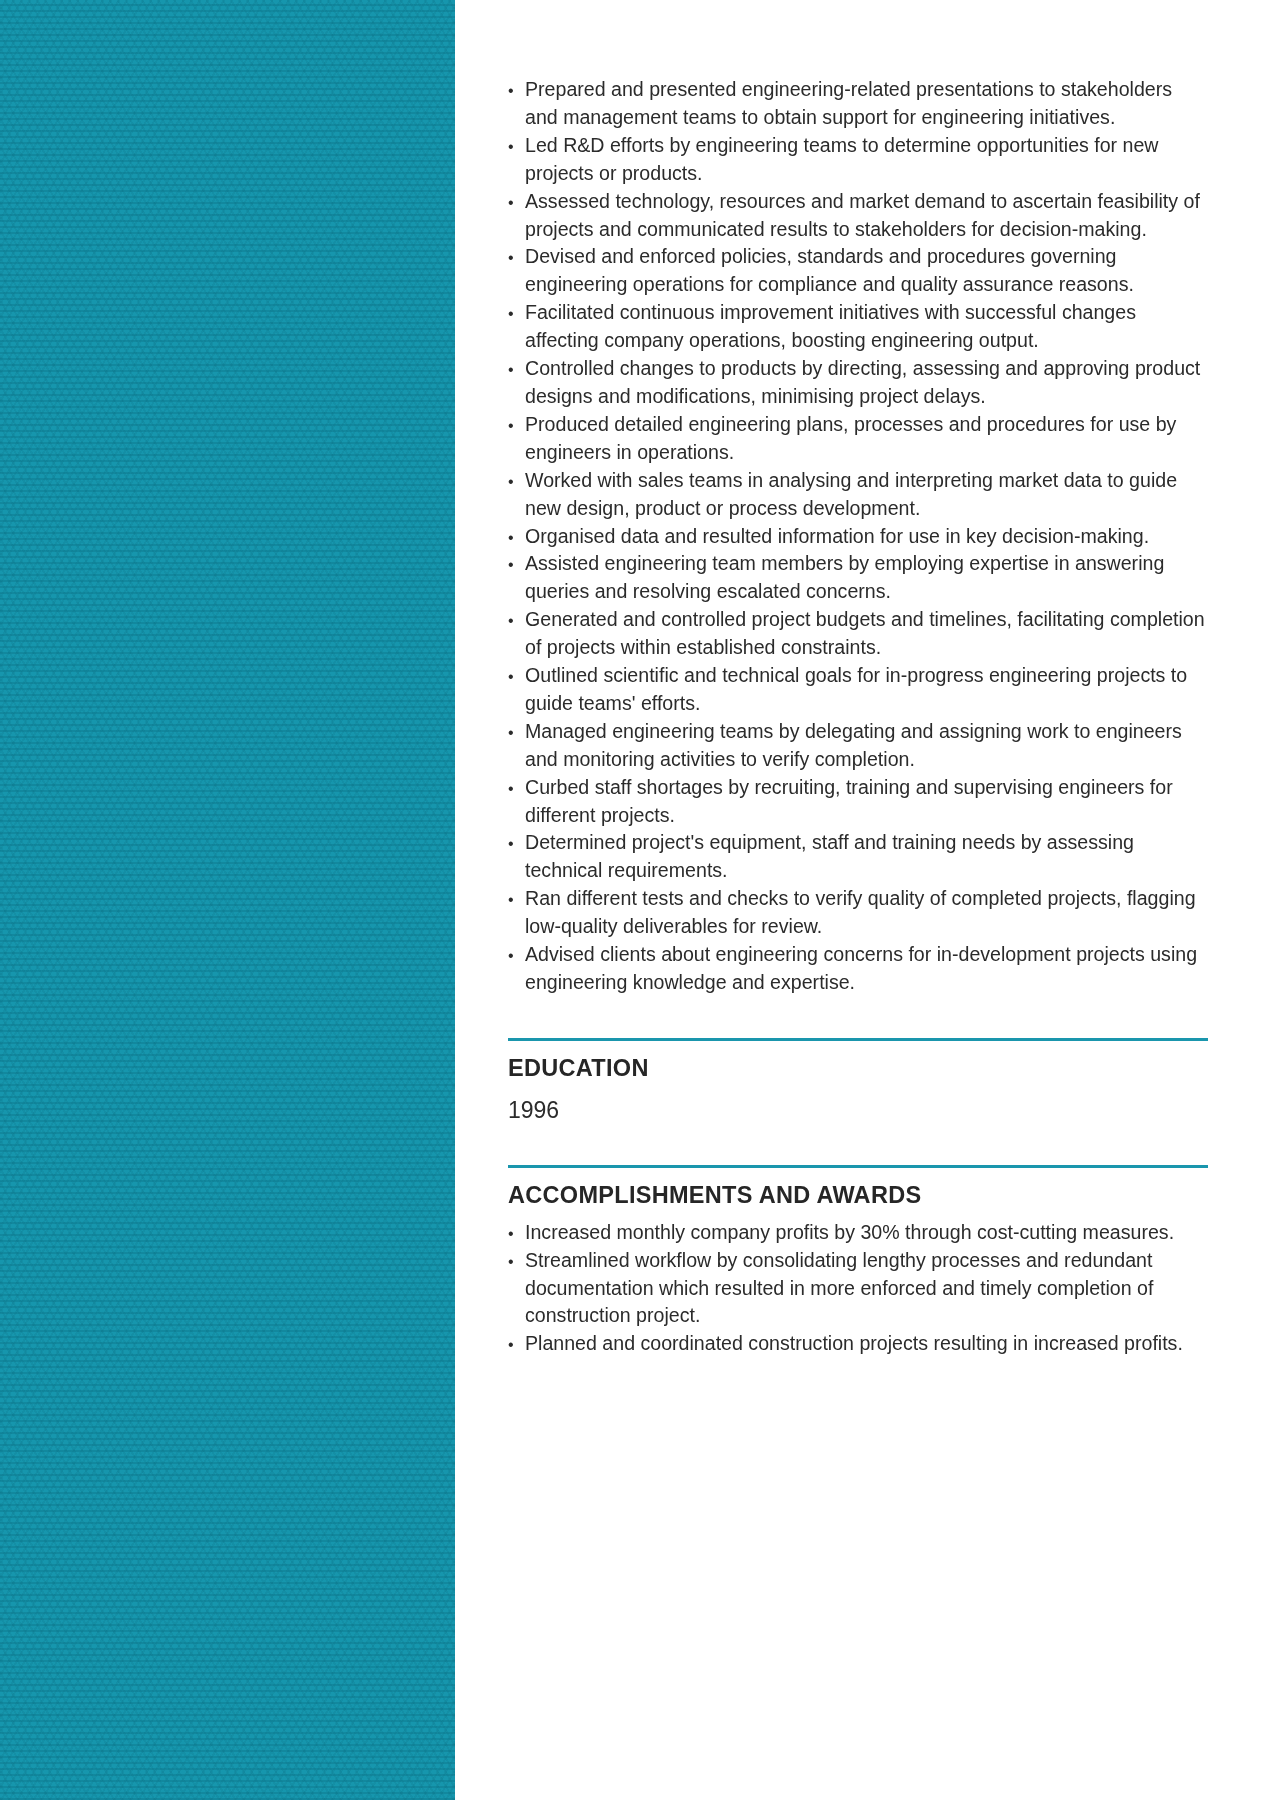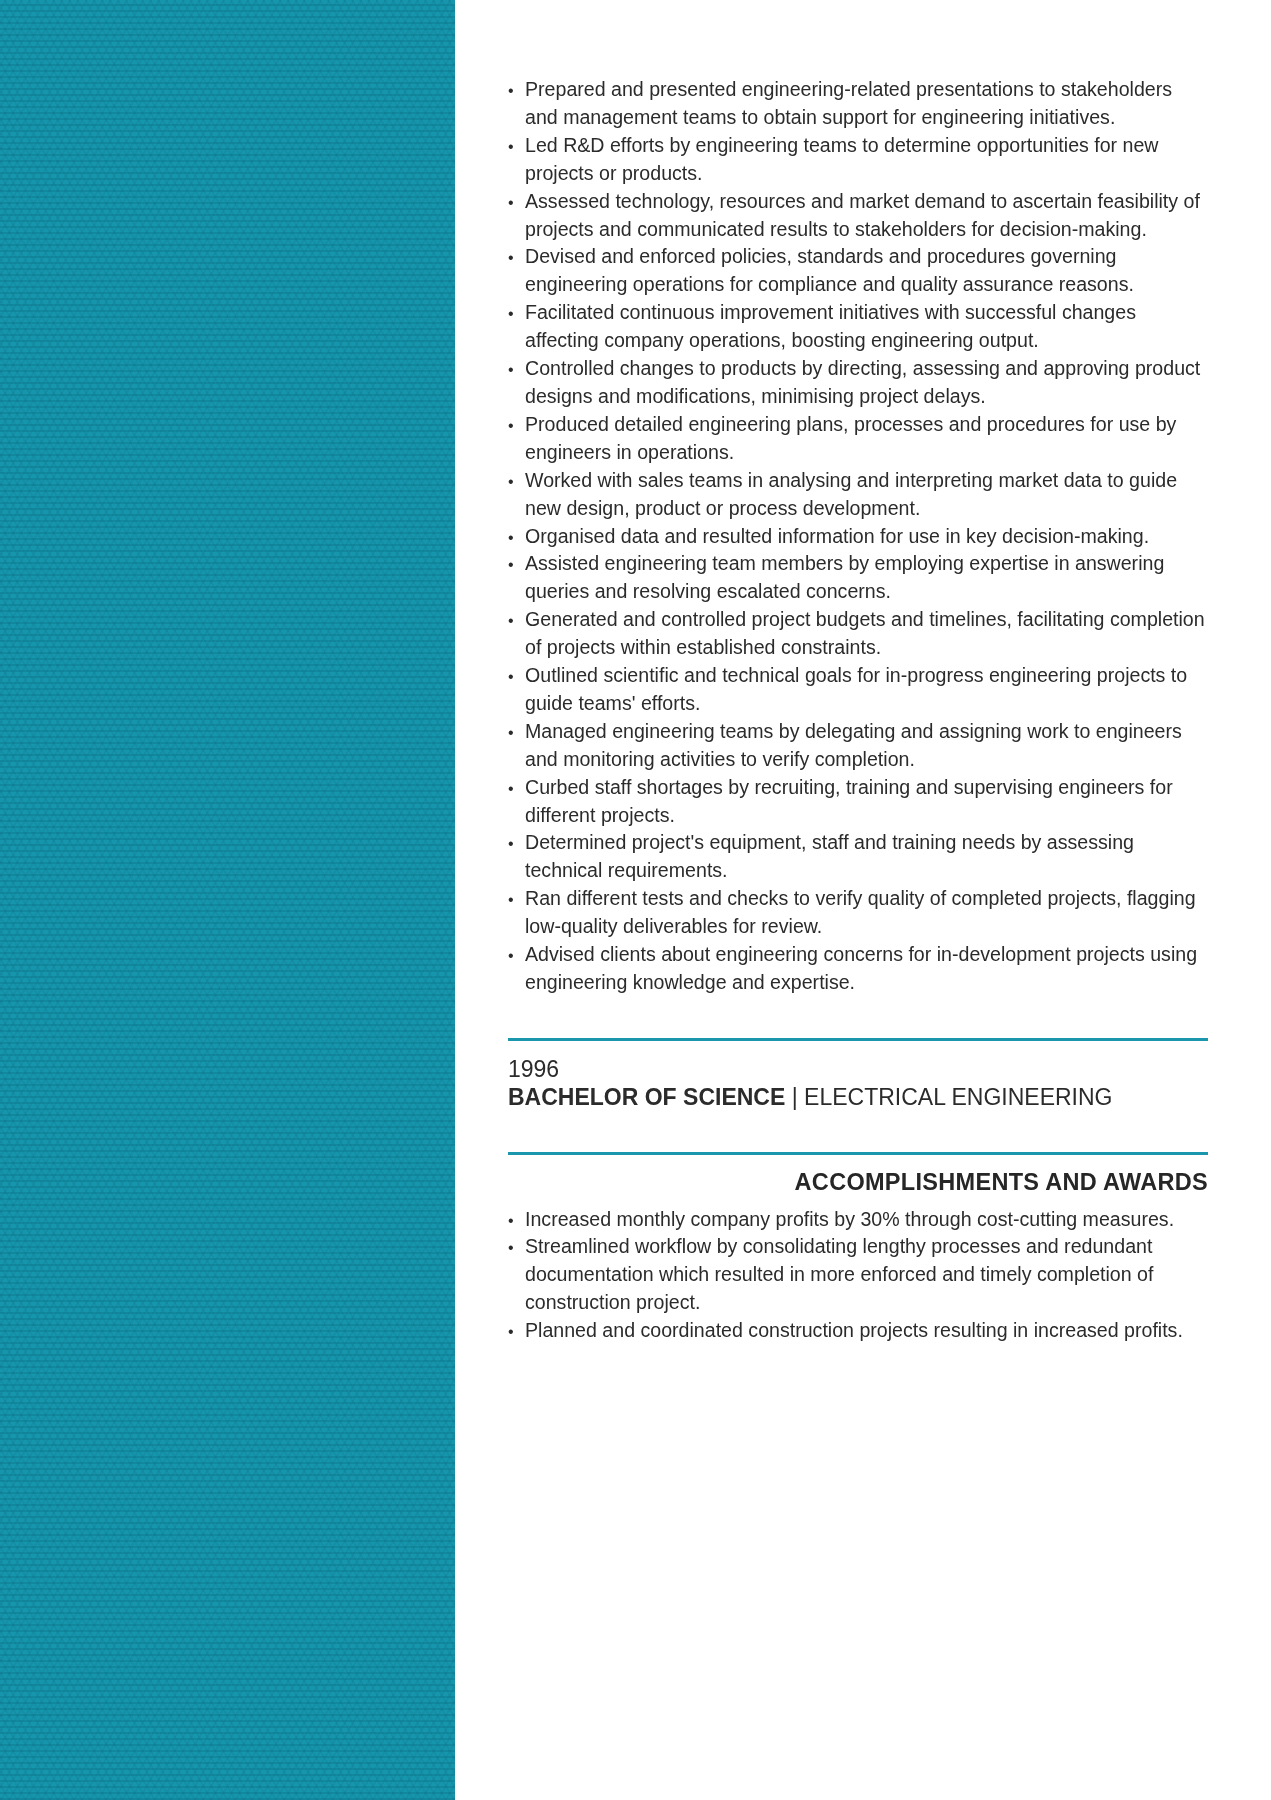--- a/index.html
+++ b/index.html
@@ -53,26 +53,26 @@
     <li>Generated and controlled project budgets and timelines, facilitating completion of projects within established constraints.</li>
     <li>Outlined scientific and technical goals for in-progress engineering projects to guide teams' efforts.</li>
     <li>Managed engineering teams by delegating and assigning work to engineers and monitoring activities to verify completion.</li>
     <li>Curbed staff shortages by recruiting, training and supervising engineers for different projects.</li>
     <li>Determined project's equipment, staff and training needs by assessing technical requirements.</li>
     <li>Ran different tests and checks to verify quality of completed projects, flagging low-quality deliverables for review.</li>
     <li>Advised clients about engineering concerns for in-development projects using engineering knowledge and expertise.</li>
   </ul>
 
   <div class="rule" style="margin-top:41px;"></div>
+  <h2 class="section-title" style="margin-top:14px;">EDUCATION</h2>
   <div style="margin-top:15px;">
     <div class="edu-line">1996</div>
-    <div class="edu-line"><span class="bold">BACHELOR OF SCIENCE</span><span style="white-space:pre;"> | </span><span>ELECTRICAL ENGINEERING</span></div>
   </div>
 
   <div class="rule" style="margin-top:40px;"></div>
-  <h2 class="section-title" style="margin-top:14px;text-align:right;">ACCOMPLISHMENTS AND AWARDS</h2>
+  <h2 class="section-title" style="margin-top:14px;">ACCOMPLISHMENTS AND AWARDS</h2>
   <ul class="bullets" style="margin-top:10px;">
     <li>Increased monthly company profits by 30% through cost-cutting measures.</li>
     <li>Streamlined workflow by consolidating lengthy processes and redundant documentation which resulted in more enforced and timely completion of construction project.</li>
     <li>Planned and coordinated construction projects resulting in increased profits.</li>
   </ul>
 
 </div>
 
 </body></html>

